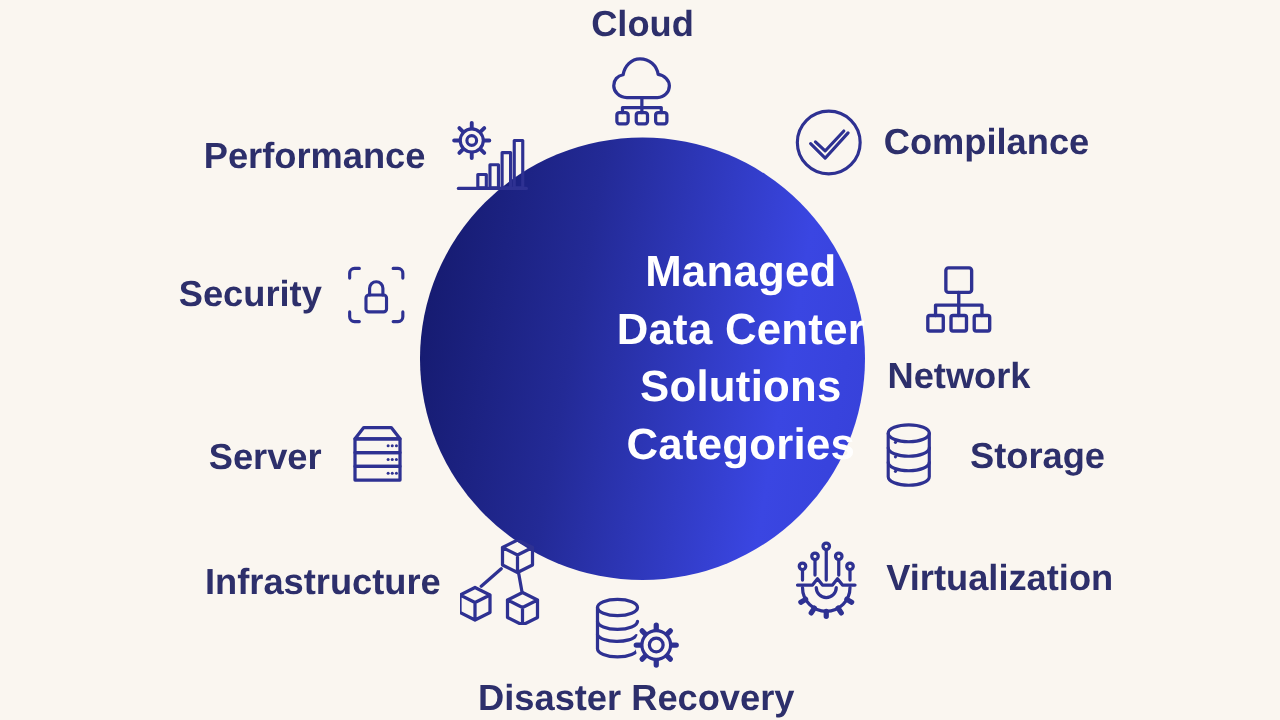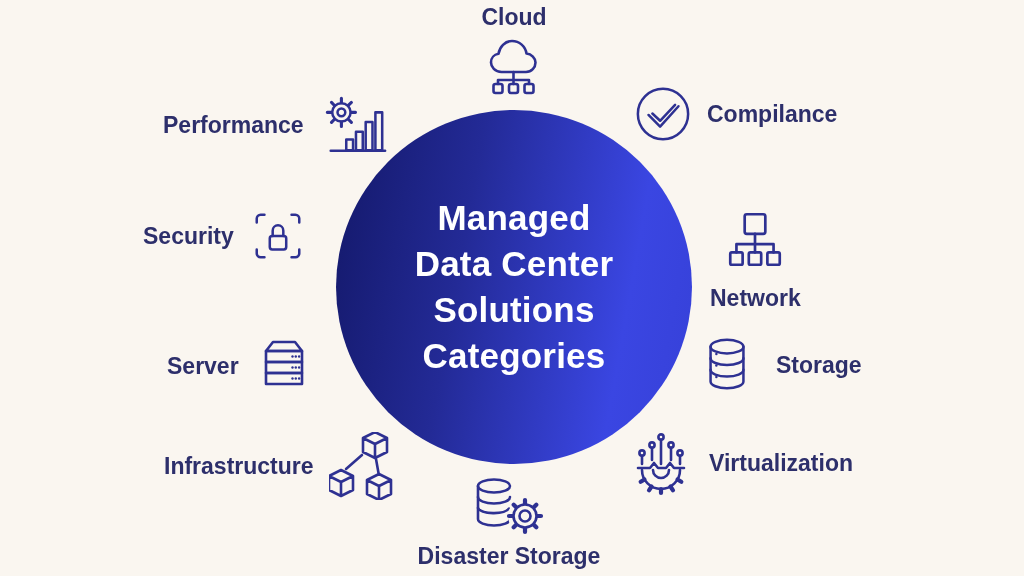--- a/index.html
+++ b/index.html
@@ -5,29 +5,29 @@
   html,body { margin:0; padding:0; }
   .stage {
     position:relative; width:1024px; height:576px;
     background:#faf6f0; overflow:hidden;
     font-family:"Liberation Sans", sans-serif;
   }
   .circle {
     position:absolute; left:336px; top:110px; width:356px; height:354px;
     border-radius:50%;
     background:linear-gradient(100deg,#151a6e 4%,#232a96 36%,#3a46e2 78%,#3640d8 100%);
-    display:flex; align-items:center; justify-content:center;
+    display:flex; align-items:center; justify-content:flex-end;
   }
   .center-text {
     color:#ffffff; font-weight:700; font-size:35px; line-height:46px;
     text-align:center; letter-spacing:0.2px;
   }
   .item {
     position:absolute; display:flex; align-items:center; gap:15px;
-    color:#2d2f6b; font-weight:700; font-size:23px;
+    color:#2d2f6b; font-weight:700; font-size:29px;
   }
   .item.col { flex-direction:column; gap:3px; }
   .label { white-space:nowrap; }
   svg { display:block; }
   .ic { stroke:#2e3192; fill:none; stroke-width:2.6; stroke-linecap:round; stroke-linejoin:round; }
   .ic .thick { stroke-width:4.2; }
   .ic .dot  { fill:#2e3192; stroke:none; }
   .ic .mask { fill:#faf6f0; }
 </style>
 </head>
@@ -179,16 +179,16 @@
       <path d="M11 12 V45 A16 6.5 0 0 0 43 45 V43"></path>
       <path d="M11 23 A16 6.5 0 0 0 43 23"></path>
       <path d="M11 34 A16 6.5 0 0 0 42 34.5"></path>
       <circle cx="58" cy="42" r="17" class="mask" stroke="none"></circle>
       <g class="thick">
         <path d="M58 26 V31 M58 53 V58 M42 42 H47 M69 42 H74 M46.7 30.7 L50.2 34.2 M65.8 49.8 L69.3 53.3 M69.3 30.7 L65.8 34.2 M50.2 49.8 L46.7 53.3"></path>
       </g>
       <circle cx="58" cy="42" r="11.5" class="mask"></circle>
       <circle cx="58" cy="42" r="5.5"></circle>
     </svg>
-    <span class="label">Disaster Storage</span>
+    <span class="label">Disaster Recovery</span>
   </div>
 
 </div>
 
 </body></html>

